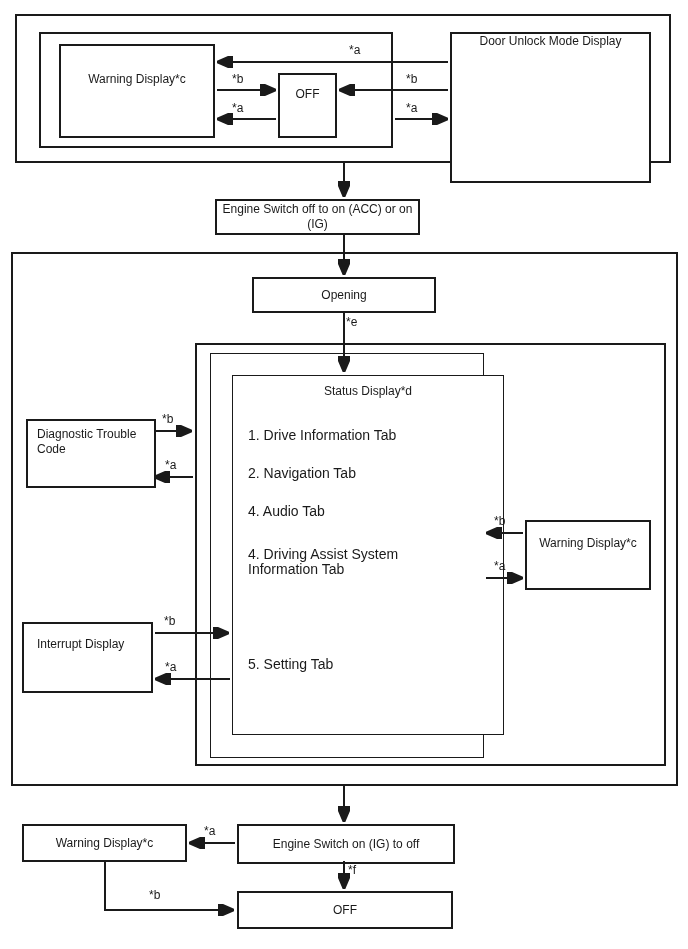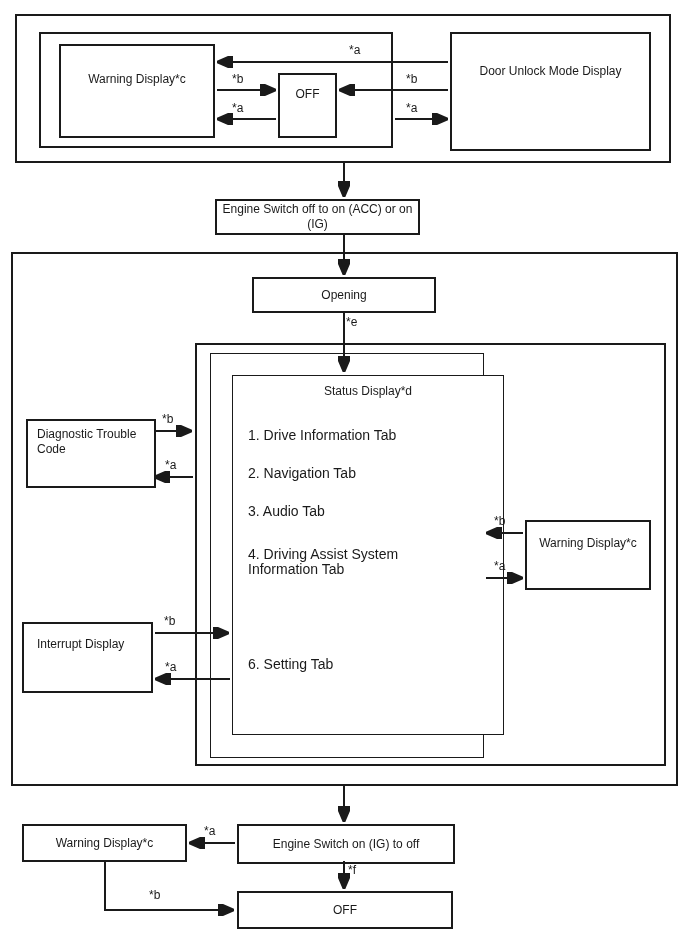--- a/index.html
+++ b/index.html
@@ -23,33 +23,33 @@
 <div id="canvas">
 
   <div class="box" style="left:15px;top:14px;width:656px;height:149px;"></div>
   <div class="box" style="left:39px;top:32px;width:354px;height:116px;"></div>
   <div class="box" style="left:11px;top:252px;width:667px;height:534px;"></div>
   <div class="box" style="left:195px;top:343px;width:471px;height:423px;"></div>
   <div class="box thin" style="left:210px;top:353px;width:274px;height:405px;"></div>
 
   <div class="box leaf ct" style="left:59px;top:44px;width:156px;height:94px;padding-top:26px;">Warning Display*c</div>
   <div class="box leaf ct" style="left:278px;top:73px;width:59px;height:65px;padding-top:12px;">OFF</div>
-  <div class="box leaf ct" style="left:450px;top:32px;width:201px;height:119px;padding-top:30px;">Door Unlock Mode Display</div>
+  <div class="box leaf ct" style="left:450px;top:32px;width:201px;height:151px;">Door Unlock Mode Display</div>
 
   <div class="box leaf c" style="left:215px;top:199px;width:205px;height:36px;">Engine Switch off to on (ACC) or on (IG)</div>
 
   <div class="box leaf c" style="left:252px;top:277px;width:184px;height:36px;">Opening</div>
 
   <div class="box leaf thin" style="left:232px;top:375px;width:272px;height:360px;">
     <div class="ct" style="position:absolute;left:0;top:8px;width:100%;">Status Display*d</div>
     <div class="item" style="top:52px;">1. Drive Information Tab</div>
     <div class="item" style="top:90px;">2. Navigation Tab</div>
-    <div class="item" style="top:128px;">3. Audio Tab</div>
+    <div class="item" style="top:128px;">4. Audio Tab</div>
     <div class="item" style="top:171px;">4. Driving Assist System Information Tab</div>
-    <div class="item" style="top:281px;">6. Setting Tab</div>
+    <div class="item" style="top:281px;">5. Setting Tab</div>
   </div>
 
   <div class="box leaf" style="left:26px;top:419px;width:130px;height:69px;padding:6px 6px 0 9px;">Diagnostic Trouble Code</div>
   <div class="box leaf" style="left:22px;top:622px;width:131px;height:71px;padding:13px 6px 0 13px;">Interrupt Display</div>
   <div class="box leaf ct" style="left:525px;top:520px;width:126px;height:70px;padding-top:14px;">Warning Display*c</div>
 
   <div class="box leaf c" style="left:22px;top:824px;width:165px;height:38px;">Warning Display*c</div>
   <div class="box leaf c" style="left:237px;top:824px;width:218px;height:40px;">Engine Switch on (IG) to off</div>
   <div class="box leaf c" style="left:237px;top:891px;width:216px;height:38px;">OFF</div>
 

